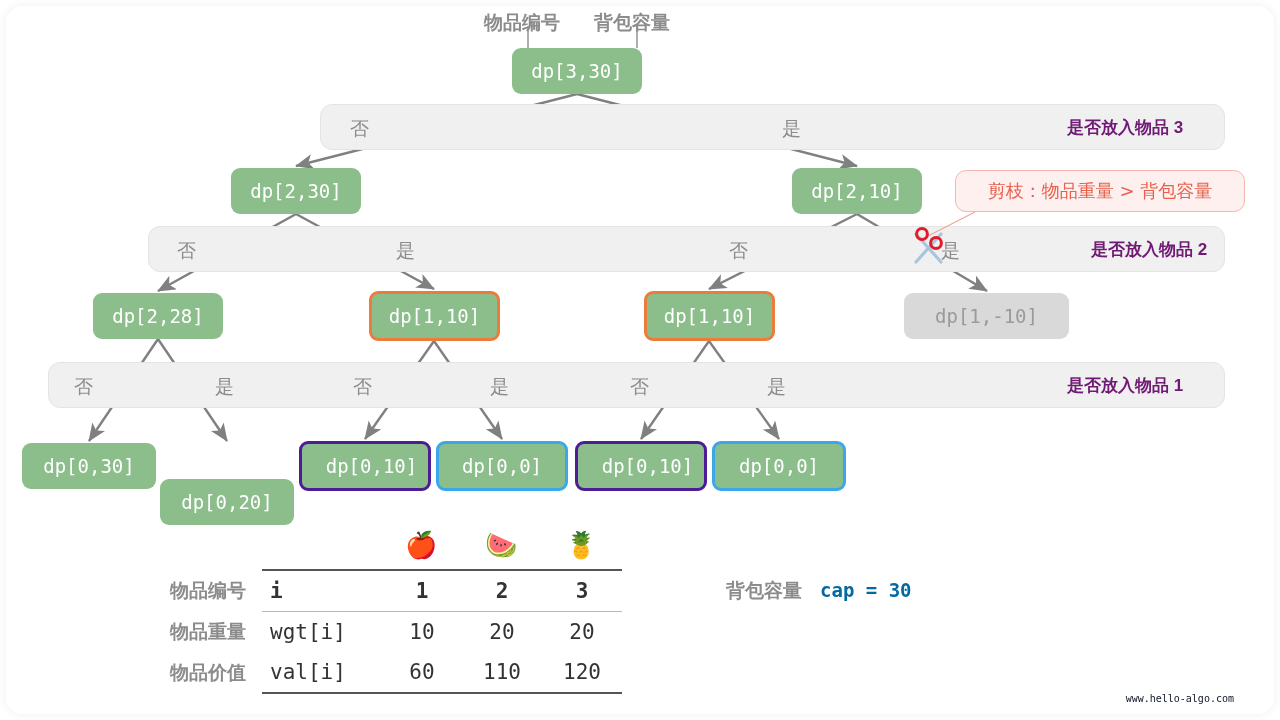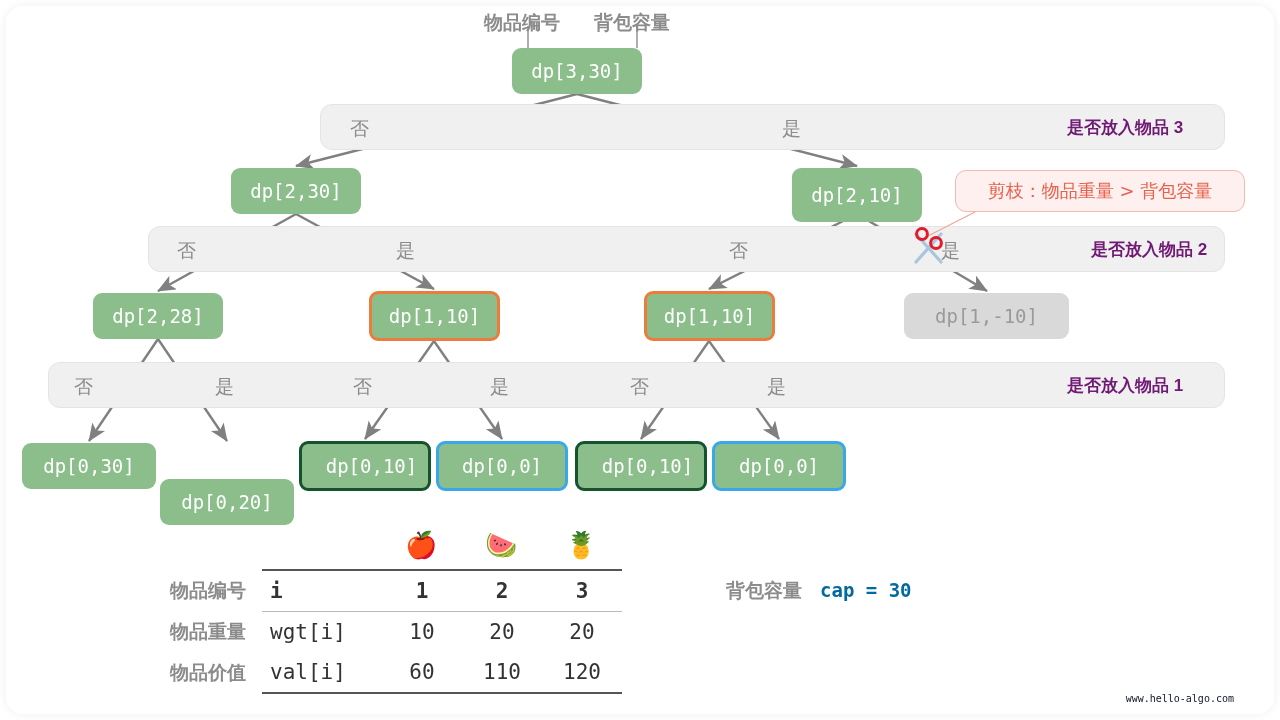--- a/index.html
+++ b/index.html
@@ -61,21 +61,21 @@
     border-radius: 9px;
     background: #8cbe8c;
     color: #ffffff;
     font-family: "DejaVu Sans Mono", monospace;
     font-size: 19px;
     letter-spacing: 0px;
     white-space: nowrap;
   }
   .node.gray { background: #d9d9d9; color: #9a9a9a; }
   .node.b-orange { border: 3px solid #ec7c3c; }
-  .node.b-purple { border: 3px solid #14532d; padding-left: 13px; }
+  .node.b-purple { border: 3px solid #4c1d95; padding-left: 13px; }
   .node.b-cyan   { border: 3px solid #3aa8e8; }
   
   .prune-box {
     position: absolute;
     box-sizing: border-box;
     background: #fdf0ef;
     border: 1px solid #f3b8b2;
     border-radius: 11px;
     display: flex; align-items: center; justify-content: center;
     color: #e8604c;
@@ -200,21 +200,21 @@
       <div class="band-label" style="left: 353px; top: 374px;">否</div>
       <div class="band-label" style="left: 490px; top: 374px;">是</div>
       <div class="band-label" style="left: 630px; top: 374px;">否</div>
       <div class="band-label" style="left: 767px; top: 374px;">是</div>
       <div class="band-title" style="left: 1067px; top: 374px;">是否放入物品 1</div>
     </div>
 
   <div id="nodes-host">
       <div class="node " style="left: 512px; top: 48px; width: 130px; height: 46px;">dp[3,30]</div>
       <div class="node " style="left: 231px; top: 168px; width: 130px; height: 46px;">dp[2,30]</div>
-      <div class="node " style="left: 792px; top: 168px; width: 130px; height: 54px;">dp[2,10]</div>
+      <div class="node " style="left: 792px; top: 168px; width: 130px; height: 46px;">dp[2,10]</div>
       <div class="node " style="left: 93px; top: 293px; width: 130px; height: 46px;">dp[2,28]</div>
       <div class="node b-orange" style="left: 369px; top: 291px; width: 131px; height: 50px;">dp[1,10]</div>
       <div class="node b-orange" style="left: 644px; top: 291px; width: 131px; height: 50px;">dp[1,10]</div>
       <div class="node gray" style="left: 904px; top: 293px; width: 165px; height: 46px; text-align: center;">dp[1,-10]</div>
       <div class="node " style="left: 22px; top: 443px; width: 134px; height: 46px;">dp[0,30]</div>
       <div class="node " style="left: 160px; top: 443px; width: 134px; height: 46px; margin-top: 36px;">dp[0,20]</div>
       <div class="node b-purple" style="left: 299px; top: 441px; width: 132px; height: 50px;">dp[0,10]</div>
       <div class="node b-cyan" style="left: 436px; top: 441px; width: 132px; height: 50px;">dp[0,0]</div>
       <div class="node b-purple" style="left: 575px; top: 441px; width: 132px; height: 50px;">dp[0,10]</div>
       <div class="node b-cyan" style="left: 712px; top: 441px; width: 134px; height: 50px;">dp[0,0]</div>

